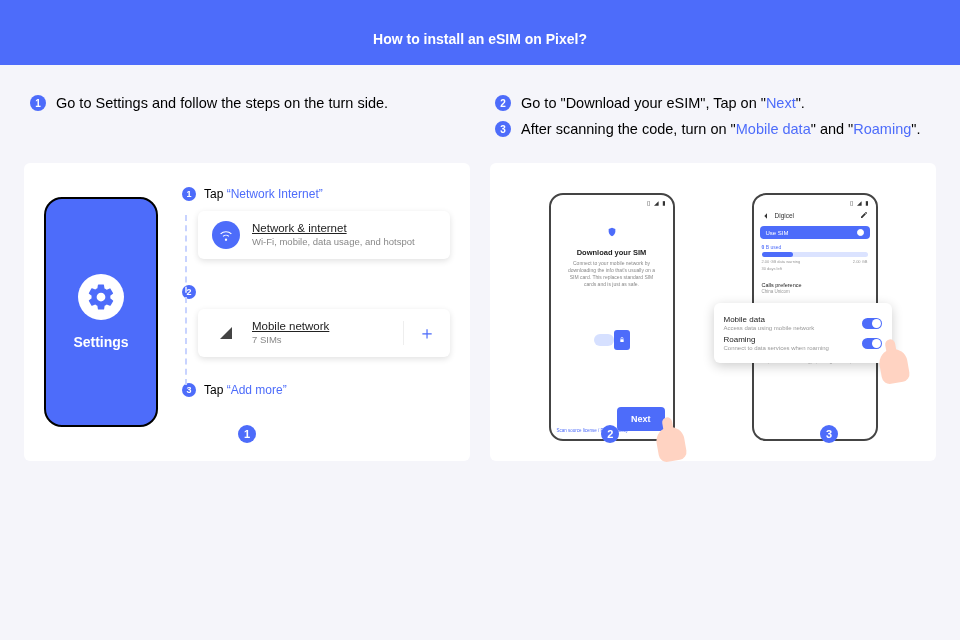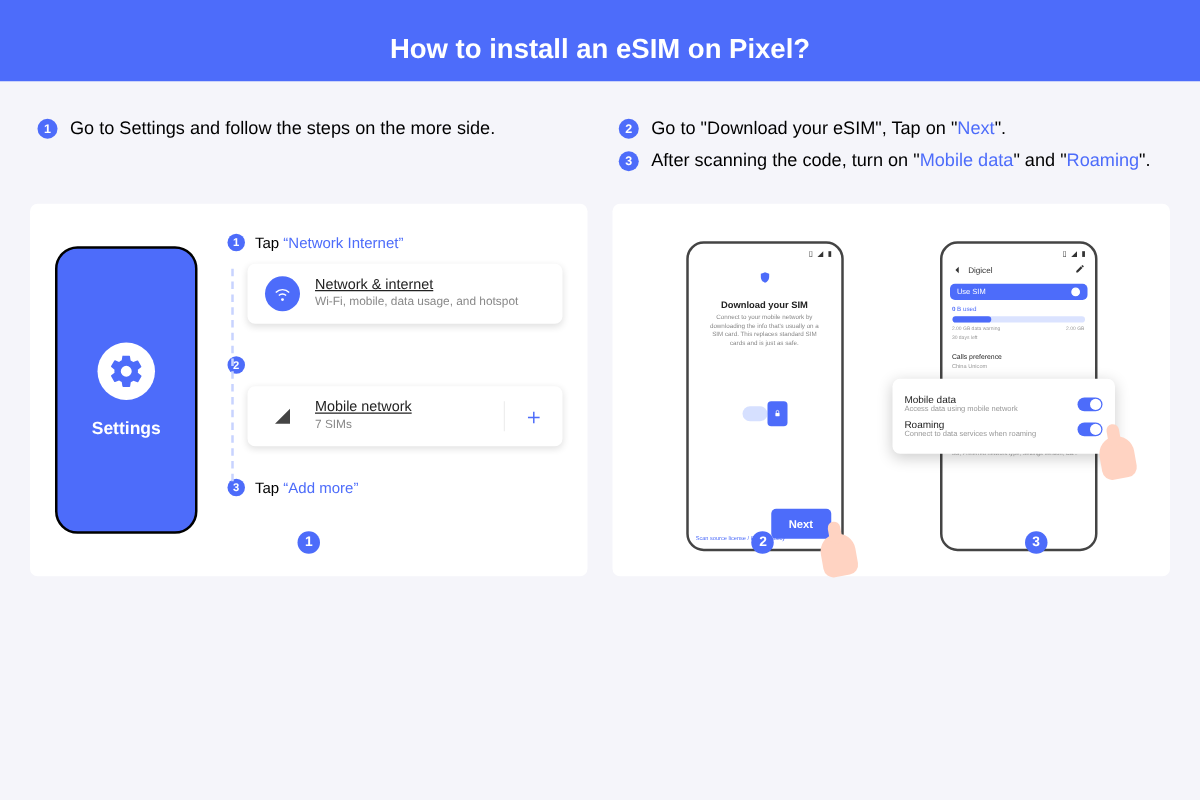--- a/index.html
+++ b/index.html
@@ -1,18 +1,18 @@
 <!DOCTYPE html>
 <html><head>
 <meta charset="utf-8">
 <style>
   *{box-sizing:border-box;margin:0;padding:0;font-family:'Segoe UI',Arial,sans-serif;}
   body{width:960px;height:640px;background:#f5f5fa;}
   .banner{width:100%;height:65px;background:#4d6cfa;display:flex;align-items:center;justify-content:center;}
-  .banner h1{color:#fff;font-size:22px;font-weight:600;margin-top:12px;}
+  .banner h1{color:#fff;font-size:14px;font-weight:600;margin-top:12px;}
   .instr{display:flex;padding:20px 30px 8px 30px;gap:30px;}
   .instr-col{flex:1;}
   .instr-line{display:flex;align-items:center;gap:10px;margin:10px 0;}
   .num-badge{width:16px;height:16px;border-radius:50%;background:#4d6cfa;color:#fff;font-size:10px;font-weight:600;display:inline-flex;align-items:center;justify-content:center;flex:none;}
   .num-badge.sm{width:14px;height:14px;font-size:9px;}
   .instr-text{font-size:14.5px;color:#000;}
   .hl{color:#4d6cfa;}
   .panels{display:flex;gap:20px;padding:8px 24px 24px 24px;}
   .panel{background:#fff;border-radius:6px;flex:1;padding:24px 20px 20px 20px;position:relative;}
   
@@ -29,21 +29,21 @@
   .card-icon.plain{background:transparent;}
   .card-title{font-size:11.5px;color:#222;line-height:1.3;text-decoration:underline;}
   .card-sub{font-size:9.5px;color:#888;line-height:1.3;}
   .plus-slot{margin-left:auto;color:#4d6cfa;font-size:18px;font-weight:400;border-left:1px solid #eee;padding-left:14px;}
   .dots{position:absolute;left:7px;top:28px;height:170px;border-left:2px dashed #c8d3ff;}
   .panel-badge{position:absolute;bottom:18px;left:50%;transform:translateX(-50%);width:18px;height:18px;border-radius:50%;background:#4d6cfa;color:#fff;font-size:11px;font-weight:700;display:flex;align-items:center;justify-content:center;}
   .panel-badge.b2{left:27%;}
   .panel-badge.b3{left:76%;}
   
   .panel-right{display:flex;justify-content:space-around;padding-top:30px;}
-  .mini-phone{width:126px;height:248px;border:2px solid #444;border-radius:14px;background:#fff;position:relative;padding:20px 8px 8px 8px;font-size:6px;color:#666;}
+  .mini-phone{width:126px;height:248px;border:2px solid #444;border-radius:14px;background:#fff;position:relative;padding:30px 8px 8px 8px;font-size:6px;color:#666;}
   .statusbar{position:absolute;top:4px;right:6px;font-size:6px;color:#333;letter-spacing:1px;}
   .mp-title{text-align:center;font-size:7.5px;color:#222;font-weight:600;margin-top:10px;}
   .mp-sub{text-align:center;font-size:5px;color:#888;margin:3px 6px;line-height:1.4;}
   .mp-ill{margin:28px auto 14px auto;width:48px;height:48px;display:flex;align-items:center;justify-content:center;gap:-6px;}
   .mp-ill .cloud{width:20px;height:12px;border-radius:6px;background:#d6e0ff;display:inline-block;}
   .mp-ill .card{width:16px;height:20px;border-radius:3px;background:#4d6cfa;display:inline-flex;align-items:center;justify-content:center;box-shadow:none;margin:0;padding:0;}
   .mp-ill .card svg{width:8px;height:8px;}
   .mp-bottom{position:absolute;bottom:6px;left:6px;right:6px;}
   .mp-fine{font-size:4.5px;color:#4d6cfa;}
   .next-btn{position:absolute;bottom:8px;right:8px;background:#4d6cfa;color:#fff;font-size:9px;font-weight:600;border-radius:4px;padding:7px 14px;}
@@ -75,21 +75,21 @@
 <body>
 
 <div class="banner">
   <h1>How to install an eSIM on Pixel?</h1>
 </div>
 
 <div class="instr">
   <div class="instr-col">
     <div class="instr-line">
       <span class="num-badge">1</span>
-      <span class="instr-text">Go to Settings and follow the steps on the more side.</span>
+      <span class="instr-text">Go to Settings and follow the steps on the turn side.</span>
     </div>
   </div>
   <div class="instr-col">
     <div class="instr-line">
       <span class="num-badge">2</span>
       <span class="instr-text">
         <span>Go to "Download your eSIM", Tap on "</span><span class="hl">Next</span><span>".</span>
       </span>
     </div>
     <div class="instr-line">

